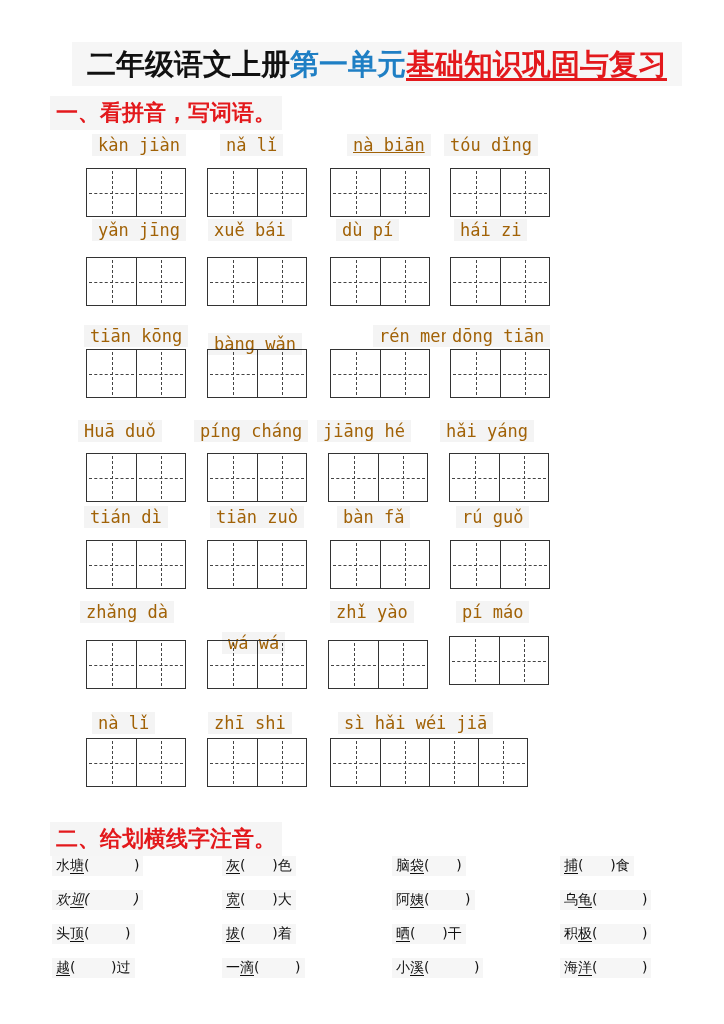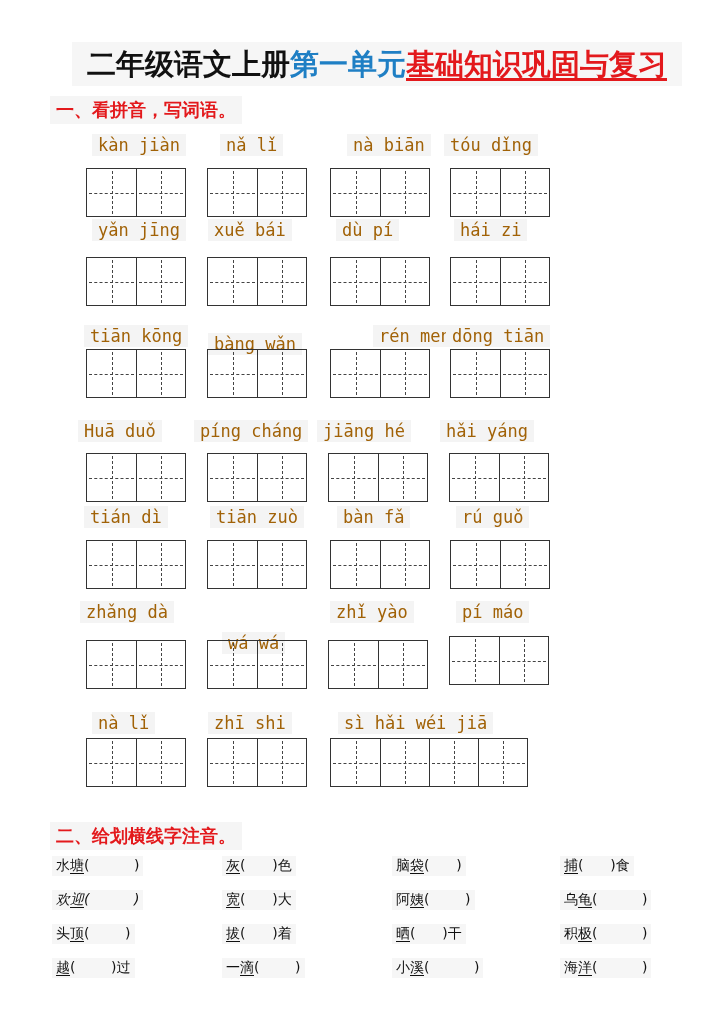--- a/index.html
+++ b/index.html
@@ -3,21 +3,21 @@
 <meta charset="utf-8">
 <style>
   html, body { margin:0; padding:0; }
   body { width:724px; height:1024px; background:#ffffff; position:relative; overflow:hidden;
          font-family:"DejaVu Sans", sans-serif; color:#111; }
   .title { position:absolute; top:42px; left:72px; width:610px; height:44px; background:#f6f6f6;
            font-weight:bold; font-size:29px; line-height:44px; text-align:center; letter-spacing:0px; white-space:nowrap; }
   .title .t-black { color:#111111;margin-top:8px; }
   .title .t-blue { color:#1f7fc4; }
   .title .t-red { color:#e3191c; text-decoration:underline; text-decoration-thickness:3px; text-underline-offset:4px; }
-  .section-head { position:absolute; font-weight:bold; color:#e3191c; font-size:18px; background:#f5f5f5; padding:2px 6px; white-space:nowrap; }
+  .section-head { position:absolute; font-weight:bold; color:#e3191c; font-size:22px; background:#f5f5f5; padding:2px 6px; white-space:nowrap; }
   .pinyin { position:absolute; font-family:"DejaVu Sans Mono", monospace; font-size:17px; background:#f4f4f4; padding:1px 6px; white-space:nowrap; color:#a16207; }
   .grid { position:absolute; display:flex; border:1.5px solid #333; box-sizing:border-box; height:49px; }
   .cell { position:relative; width:49px; height:100%; box-sizing:border-box; }
   .cell + .cell { border-left:1.5px solid #333; }
   .cell::before { content:""; position:absolute; left:50%; top:2px; bottom:2px; border-left:1px dashed #444; }
   .cell::after { content:""; position:absolute; top:50%; left:2px; right:2px; border-top:1px dashed #444; }
   .item { position:absolute; font-size:14px; white-space:nowrap; background:#f6f6f6; padding:1px 4px; color:#111; }
   .item u { text-decoration:underline; text-underline-offset:3px; }
   .paren { display:inline-block; }
 </style>
@@ -34,21 +34,21 @@
     <div class="pinyin" style="left: 92px; top: 134px;">kàn jiàn</div>
     <div class="grid" style="left: 86px; top: 168px;">
       <div class="cell"></div>
       <div class="cell"></div>
     </div>
     <div class="pinyin" style="left: 220px; top: 134px;">nǎ  lǐ</div>
     <div class="grid" style="left: 207px; top: 168px;">
       <div class="cell"></div>
       <div class="cell"></div>
     </div>
-    <div class="pinyin" style="left: 347px; top: 134px;">nà biān</div>
+    <div class="pinyin" style="left: 347px; top: 134px; text-decoration: underline;">nà biān</div>
     <div class="grid" style="left: 330px; top: 168px;">
       <div class="cell"></div>
       <div class="cell"></div>
     </div>
     <div class="pinyin" style="left: 444px; top: 134px;">tóu dǐng</div>
     <div class="grid" style="left: 450px; top: 168px;">
       <div class="cell"></div>
       <div class="cell"></div>
     </div>
     <div class="pinyin" style="left: 92px; top: 219px;">yǎn jīng</div>

